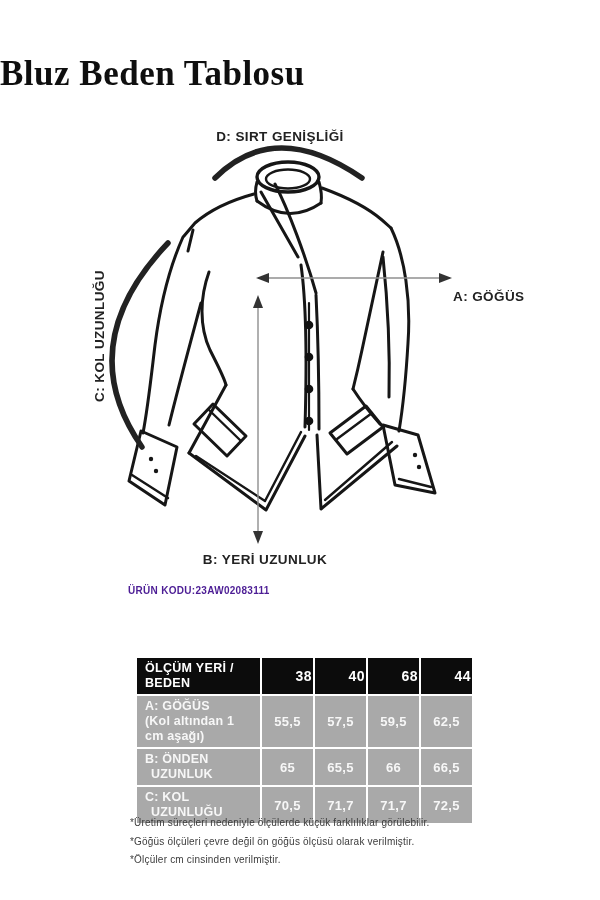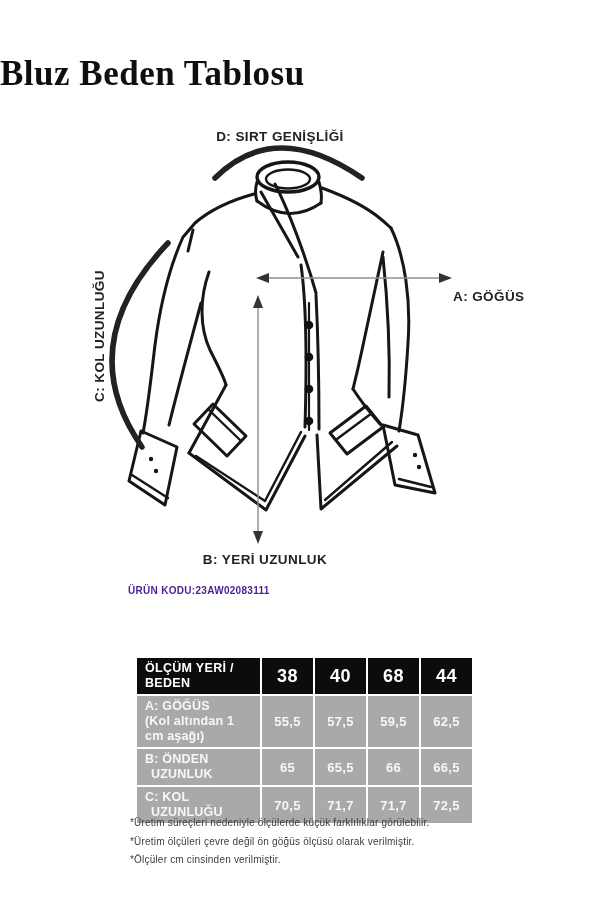--- a/index.html
+++ b/index.html
@@ -17,21 +17,21 @@
   .jacket-svg{position:absolute;left:85px;top:145px;}
   .product-code{position:absolute;left:128px;top:585px;font-size:10px;letter-spacing:0.3px;color:#4c1d95;}
   .product-code .pl{font-weight:600;}
   .product-code .pc{font-weight:700;}
   table.size-table{position:absolute;left:135px;top:611px;border-collapse:collapse;table-layout:fixed;margin-top:45px;}
   table.size-table th, table.size-table td{border:2px solid #ffffff;margin:0;}
   .size-table thead th{background:#0c0c0c;color:#ffffff;}
   .size-table tbody th, .size-table tbody td{background:#a9a9a9;color:#f7f7f7;}
   .th-label{width:111px;text-align:left;padding:3px 4px 3px 8px;font-size:12.5px;font-weight:600;
             letter-spacing:0.3px;line-height:15px;}
-  .th-size{width:49px;text-align:center;font-size:18px;font-weight:700;letter-spacing:0.5px;}
+  .th-size{width:49px;text-align:right;font-size:14px;font-weight:700;letter-spacing:0.5px;}
   .row-label{ text-align:left;padding:3px 4px 3px 8px;font-size:12.5px;font-weight:600;
             letter-spacing:0.2px;line-height:15px;vertical-align:middle;}
   .row-label .sub.indent{padding-left:6px;}
   td.val{text-align:center;font-size:13px;font-weight:600;letter-spacing:0.3px;vertical-align:middle;}
   tr.hrow{height:37px;} tr.r0{height:47px;} tr.r1,tr.r2,tr.r3{height:32px;}
   .footnotes{position:absolute;left:130px;top:814px;font-size:10px;line-height:18.5px;
              letter-spacing:0.2px;color:#3c3c3c;}
 </style>
 </head>
 <body>
@@ -180,17 +180,17 @@
         <td class="val">70,5</td>
         <td class="val">71,7</td>
         <td class="val">71,7</td>
         <td class="val">72,5</td>
       </tr>
     </tbody>
   </table>
 
   <div class="footnotes">
     <div>*Üretim süreçleri nedeniyle ölçülerde küçük farklılıklar görülebilir.</div>
-    <div>*Üretim ölçüleri çevre değil ön göğüs ölçüsü olarak verilmiştir.</div>
+    <div>*Göğüs ölçüleri çevre değil ön göğüs ölçüsü olarak verilmiştir.</div>
     <div>*Ölçüler cm cinsinden verilmiştir.</div>
   </div>
 
 </div>
 
 </body></html>

